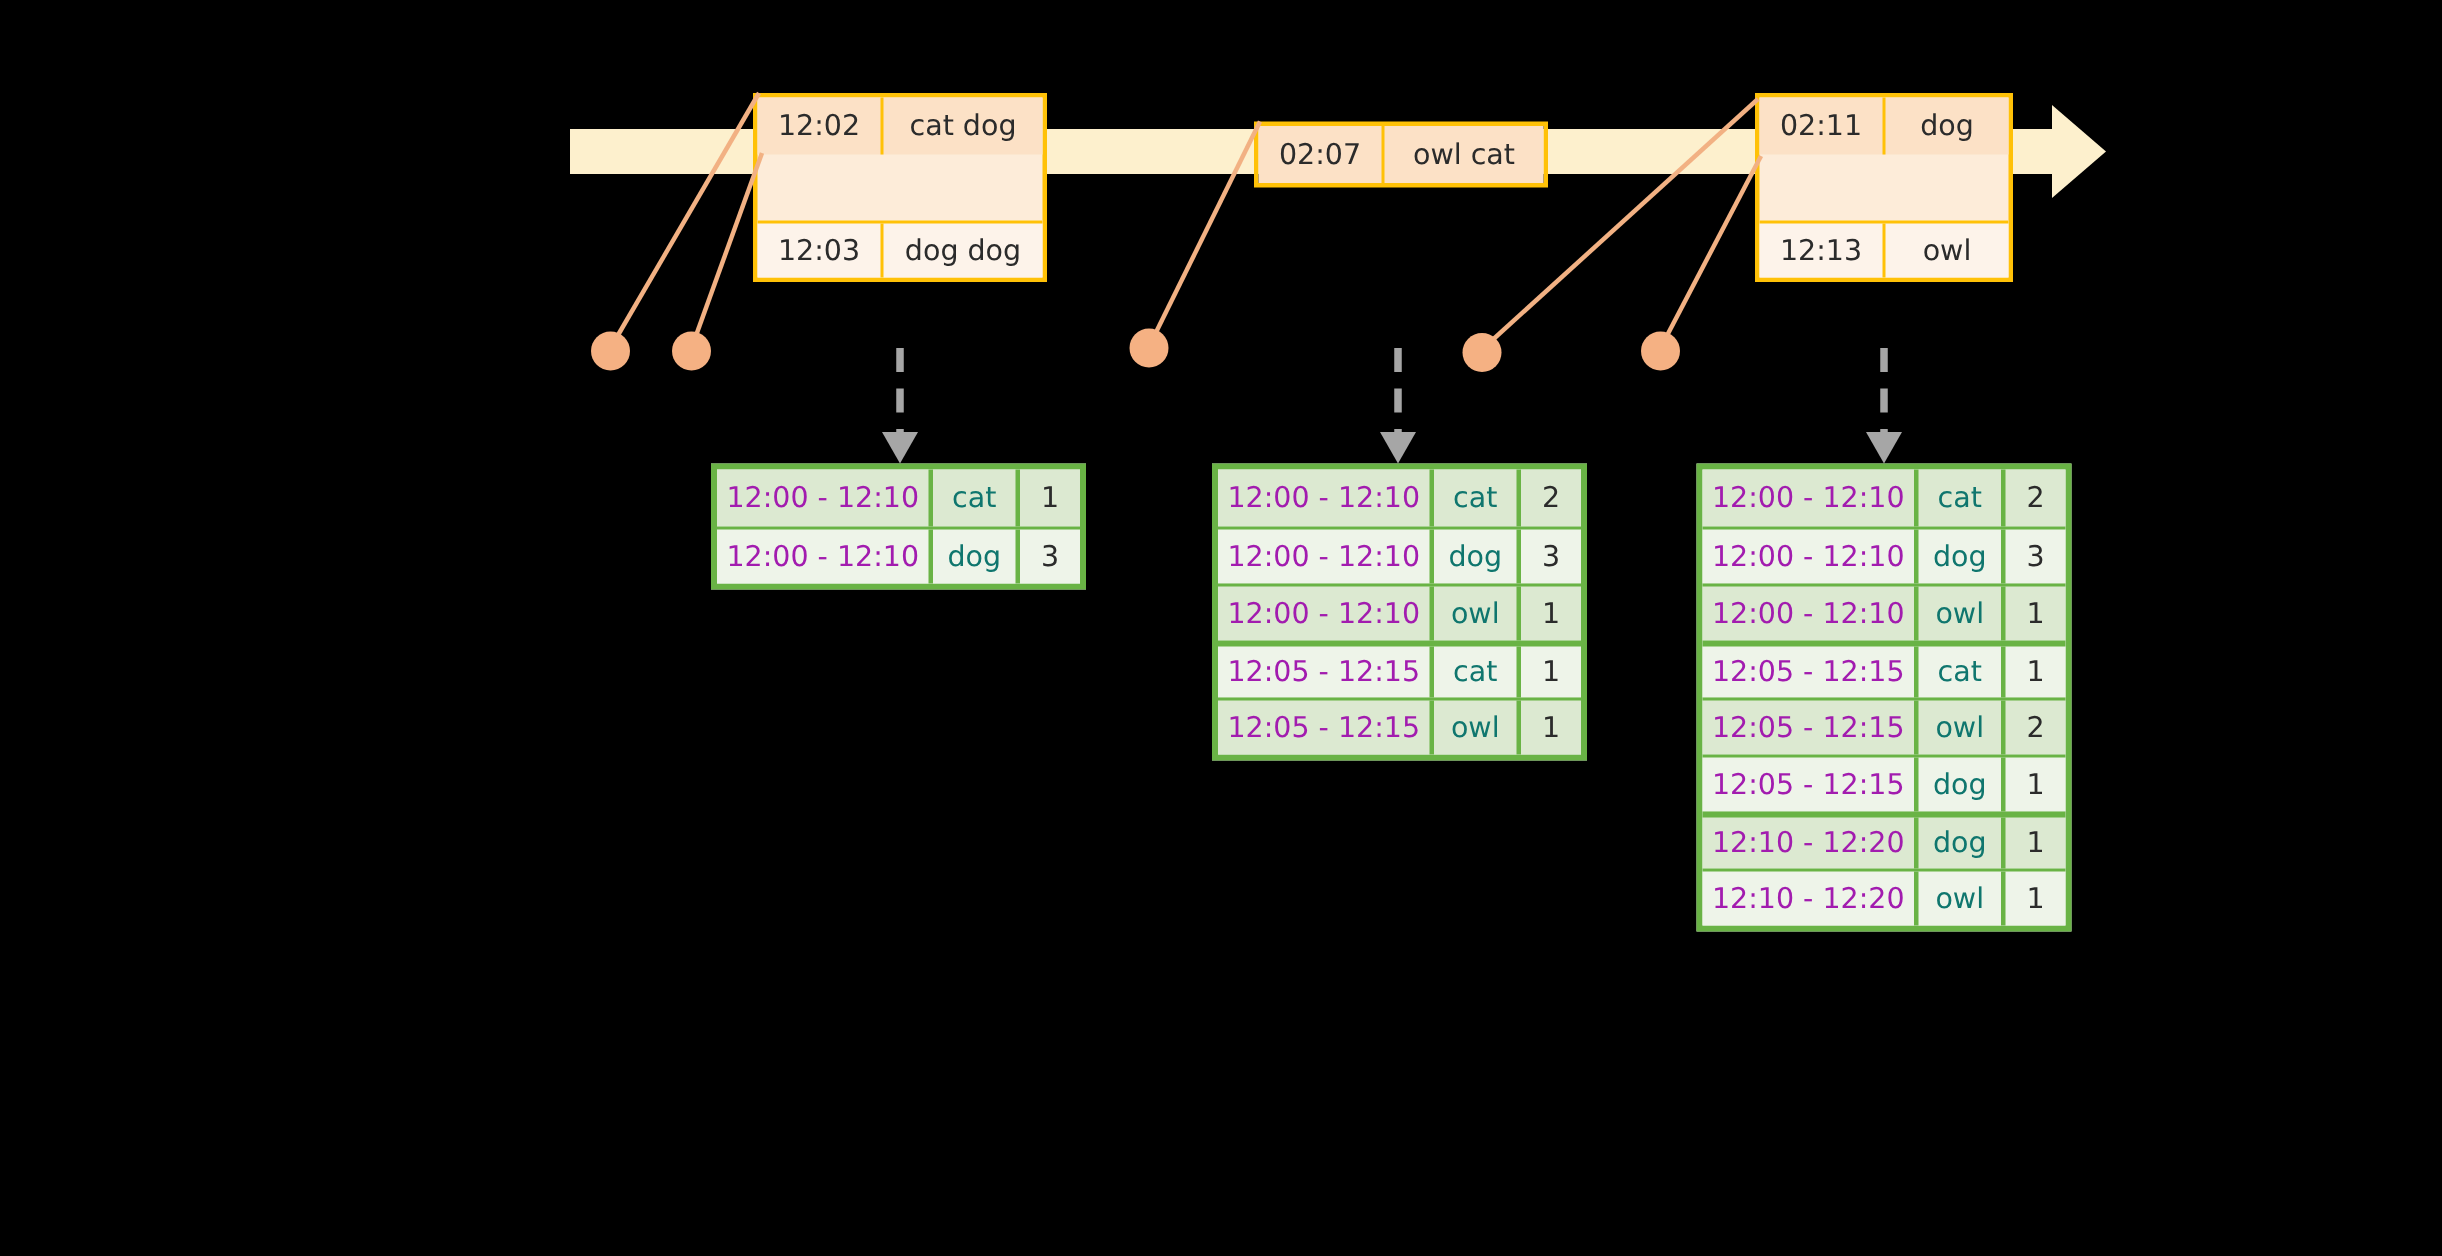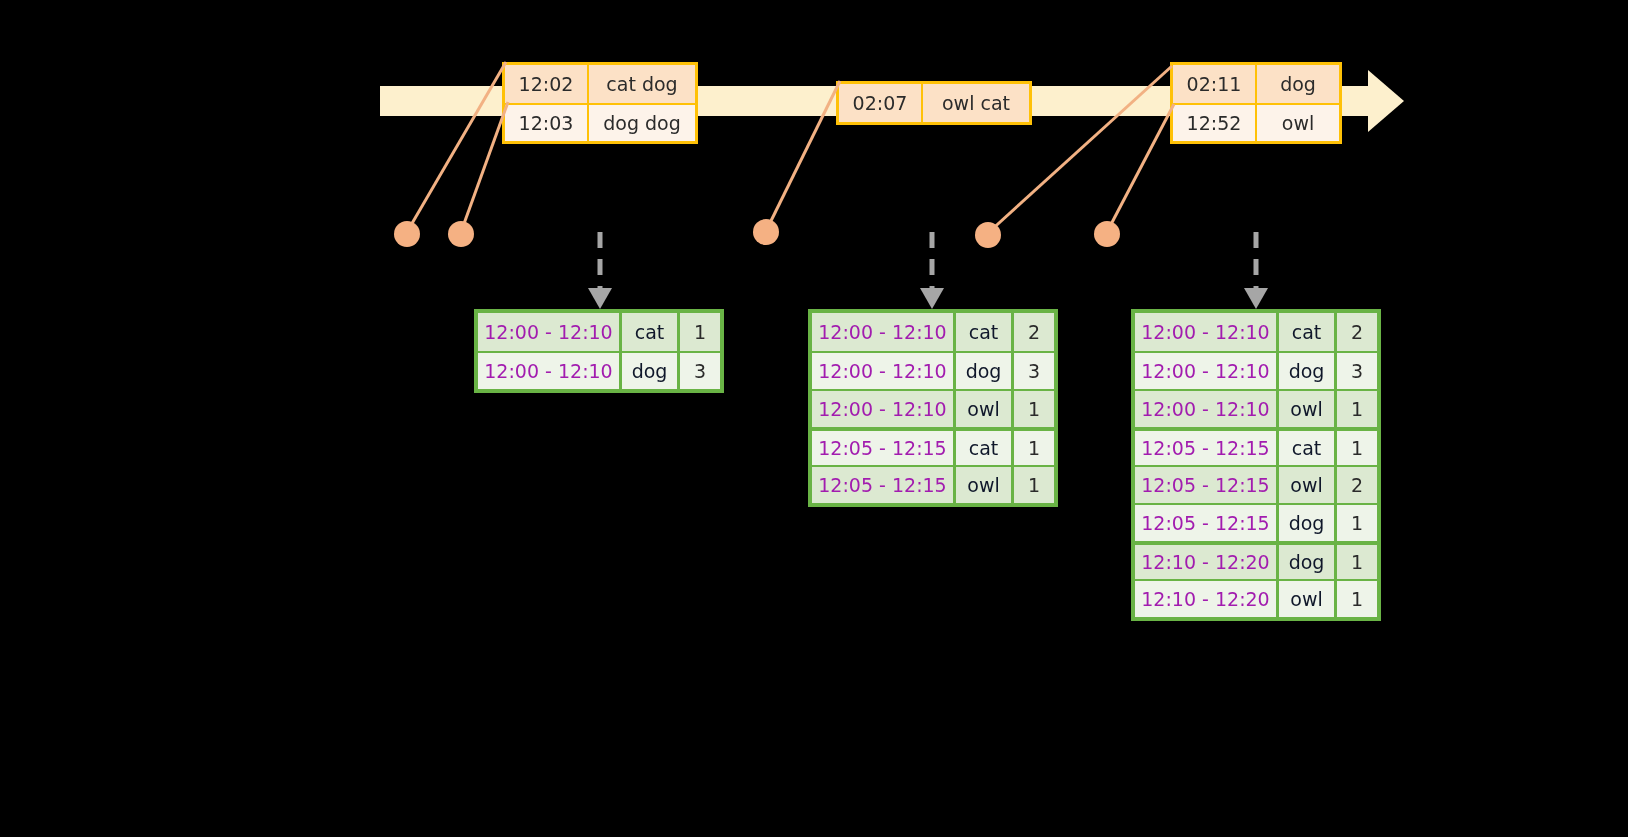--- a/index.html
+++ b/index.html
@@ -58,21 +58,21 @@
   }
   .evt-row {
     display: flex;
     height: 38px;
     box-sizing: border-box;
   }
   .evt-row + .evt-row {
     border-top: 2px solid #ffc107;
   }
   .evt-row.shade-a { background: #fce1c6; }
-  .evt-row.shade-b { background: #fdf3ea; }
+  .evt-row.shade-b { background: #fdf3ea; margin-top: 44px; }
   .evt-time {
     width: 84px;
     display: flex;
     align-items: center;
     justify-content: center;
     border-right: 2px solid #ffc107;
     font-size: 19px;
     color: #2b2b2b;
     box-sizing: border-box;
   }
@@ -132,21 +132,21 @@
     color: #a21caf;
     box-sizing: border-box;
   }
   .res-key {
     width: 58px;
     display: flex;
     align-items: center;
     justify-content: center;
     border-right: 3px solid #69b345;
     font-size: 19px;
-    color: #0f172a;
+    color: #0f766e;
     box-sizing: border-box;
   }
   .res-cnt {
     width: 40px;
     display: flex;
     align-items: center;
     justify-content: center;
     font-size: 19px;
     color: #2b2b2b;
     box-sizing: border-box;
@@ -185,21 +185,21 @@
       <div class="evt-words">owl cat</div>
     </div>
   </div>
 
   <div class="evt-group" id="evt-group-2">
     <div class="evt-row shade-a">
       <div class="evt-time">02:11</div>
       <div class="evt-words">dog</div>
     </div>
     <div class="evt-row shade-b">
-      <div class="evt-time">12:52</div>
+      <div class="evt-time">12:13</div>
       <div class="evt-words">owl</div>
     </div>
   </div>
 
   <svg class="connector-svg" viewBox="0 0 1628 837">
     <g stroke="#f2b183" stroke-width="3" fill="none">
       <line x1="407" y1="232" x2="506" y2="62"></line>
       <line x1="461" y1="232" x2="508" y2="102"></line>
       <line x1="766" y1="231" x2="840" y2="81"></line>
       <line x1="988" y1="233" x2="1172" y2="66"></line>

